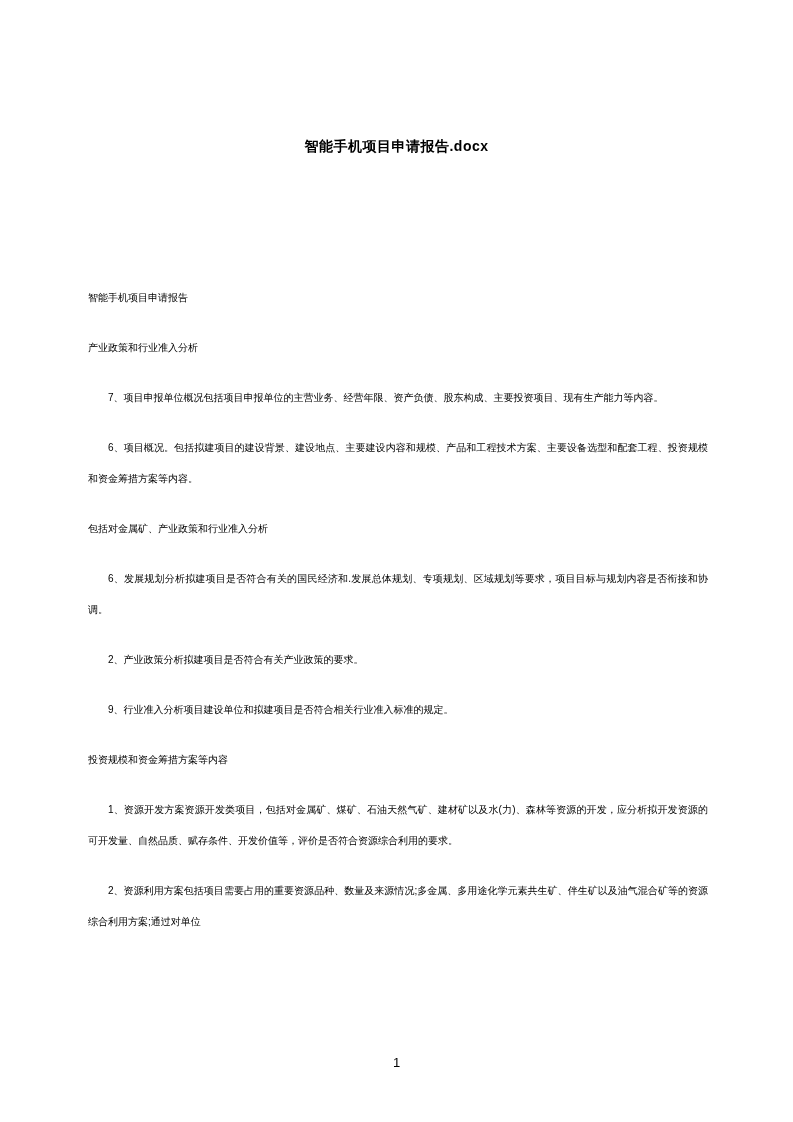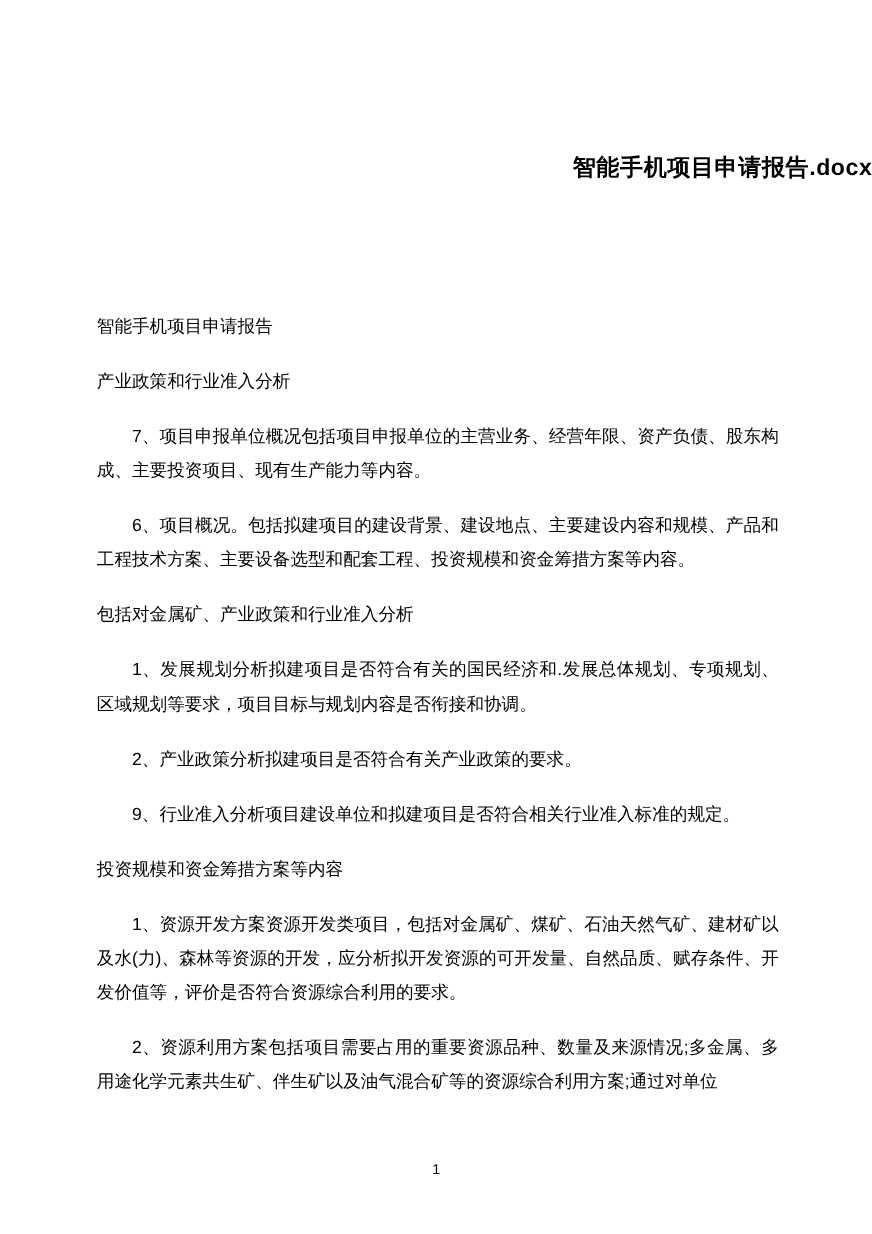--- a/index.html
+++ b/index.html
@@ -15,33 +15,33 @@
     box-sizing: border-box;
     font-family: "Liberation Sans", "DejaVu Sans", sans-serif;
     color: #000000;
     overflow: hidden;
   }
   .doc-title {
     position: absolute;
     top: 138px;
     left: 0;
     width: 793px;
-    text-align: right;
-    font-size: 21px;
+    text-align: center;
+    font-size: 14px;
     font-weight: bold;
     letter-spacing: 0.5px;
   }
   .body-area {
     position: absolute;
     top: 282px;
     left: 88px;
     width: 620px;
   }
   .para {
-    font-size: 16px;
+    font-size: 10px;
     line-height: 31px;
     margin: 0 0 19px 0;
     text-align: justify;
     text-justify: inter-ideograph;
   }
   .para.indent {
     text-indent: 2em;
   }
   .para.last {
     margin-bottom: 0;
@@ -62,21 +62,21 @@
 <div class="page">
 
   <div class="doc-title">智能手机项目申请报告.docx</div>
 
   <div class="body-area">
     <p class="para">智能手机项目申请报告</p>
     <p class="para">产业政策和行业准入分析</p>
     <p class="para indent">7、项目申报单位概况包括项目申报单位的主营业务、经营年限、资产负债、股东构成、主要投资项目、现有生产能力等内容。</p>
     <p class="para indent">6、项目概况。包括拟建项目的建设背景、建设地点、主要建设内容和规模、产品和工程技术方案、主要设备选型和配套工程、投资规模和资金筹措方案等内容。</p>
     <p class="para">包括对金属矿、产业政策和行业准入分析</p>
-    <p class="para indent">1、发展规划分析拟建项目是否符合有关的国民经济和.发展总体规划、专项规划、区域规划等要求，项目目标与规划内容是否衔接和协调。</p>
+    <p class="para indent">6、发展规划分析拟建项目是否符合有关的国民经济和.发展总体规划、专项规划、区域规划等要求，项目目标与规划内容是否衔接和协调。</p>
     <p class="para indent">2、产业政策分析拟建项目是否符合有关产业政策的要求。</p>
     <p class="para indent">9、行业准入分析项目建设单位和拟建项目是否符合相关行业准入标准的规定。</p>
     <p class="para">投资规模和资金筹措方案等内容</p>
     <p class="para indent">1、资源开发方案资源开发类项目，包括对金属矿、煤矿、石油天然气矿、建材矿以及水(力)、森林等资源的开发，应分析拟开发资源的可开发量、自然品质、赋存条件、开发价值等，评价是否符合资源综合利用的要求。</p>
     <p class="para indent last">2、资源利用方案包括项目需要占用的重要资源品种、数量及来源情况;多金属、多用途化学元素共生矿、伴生矿以及油气混合矿等的资源综合利用方案;通过对单位</p>
   </div>
 
   <div class="page-number">1</div>
 
 </div>

